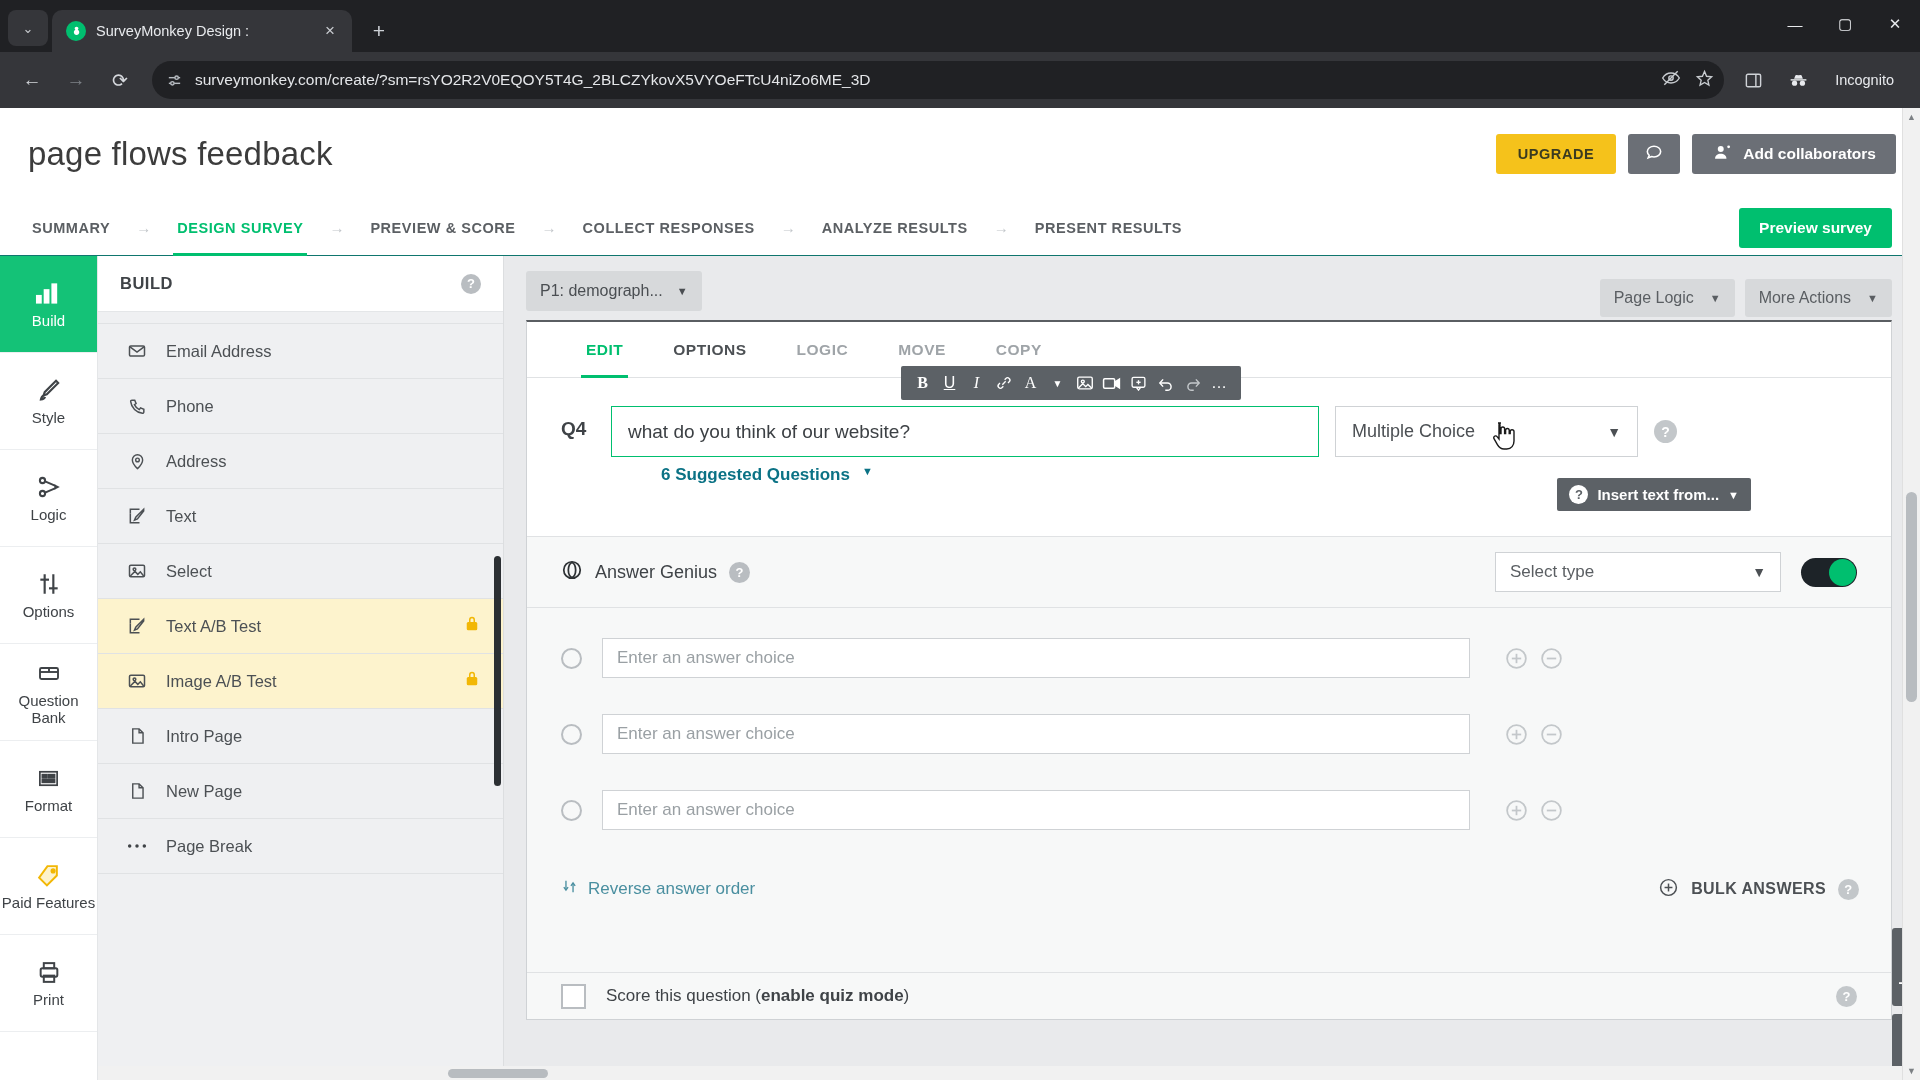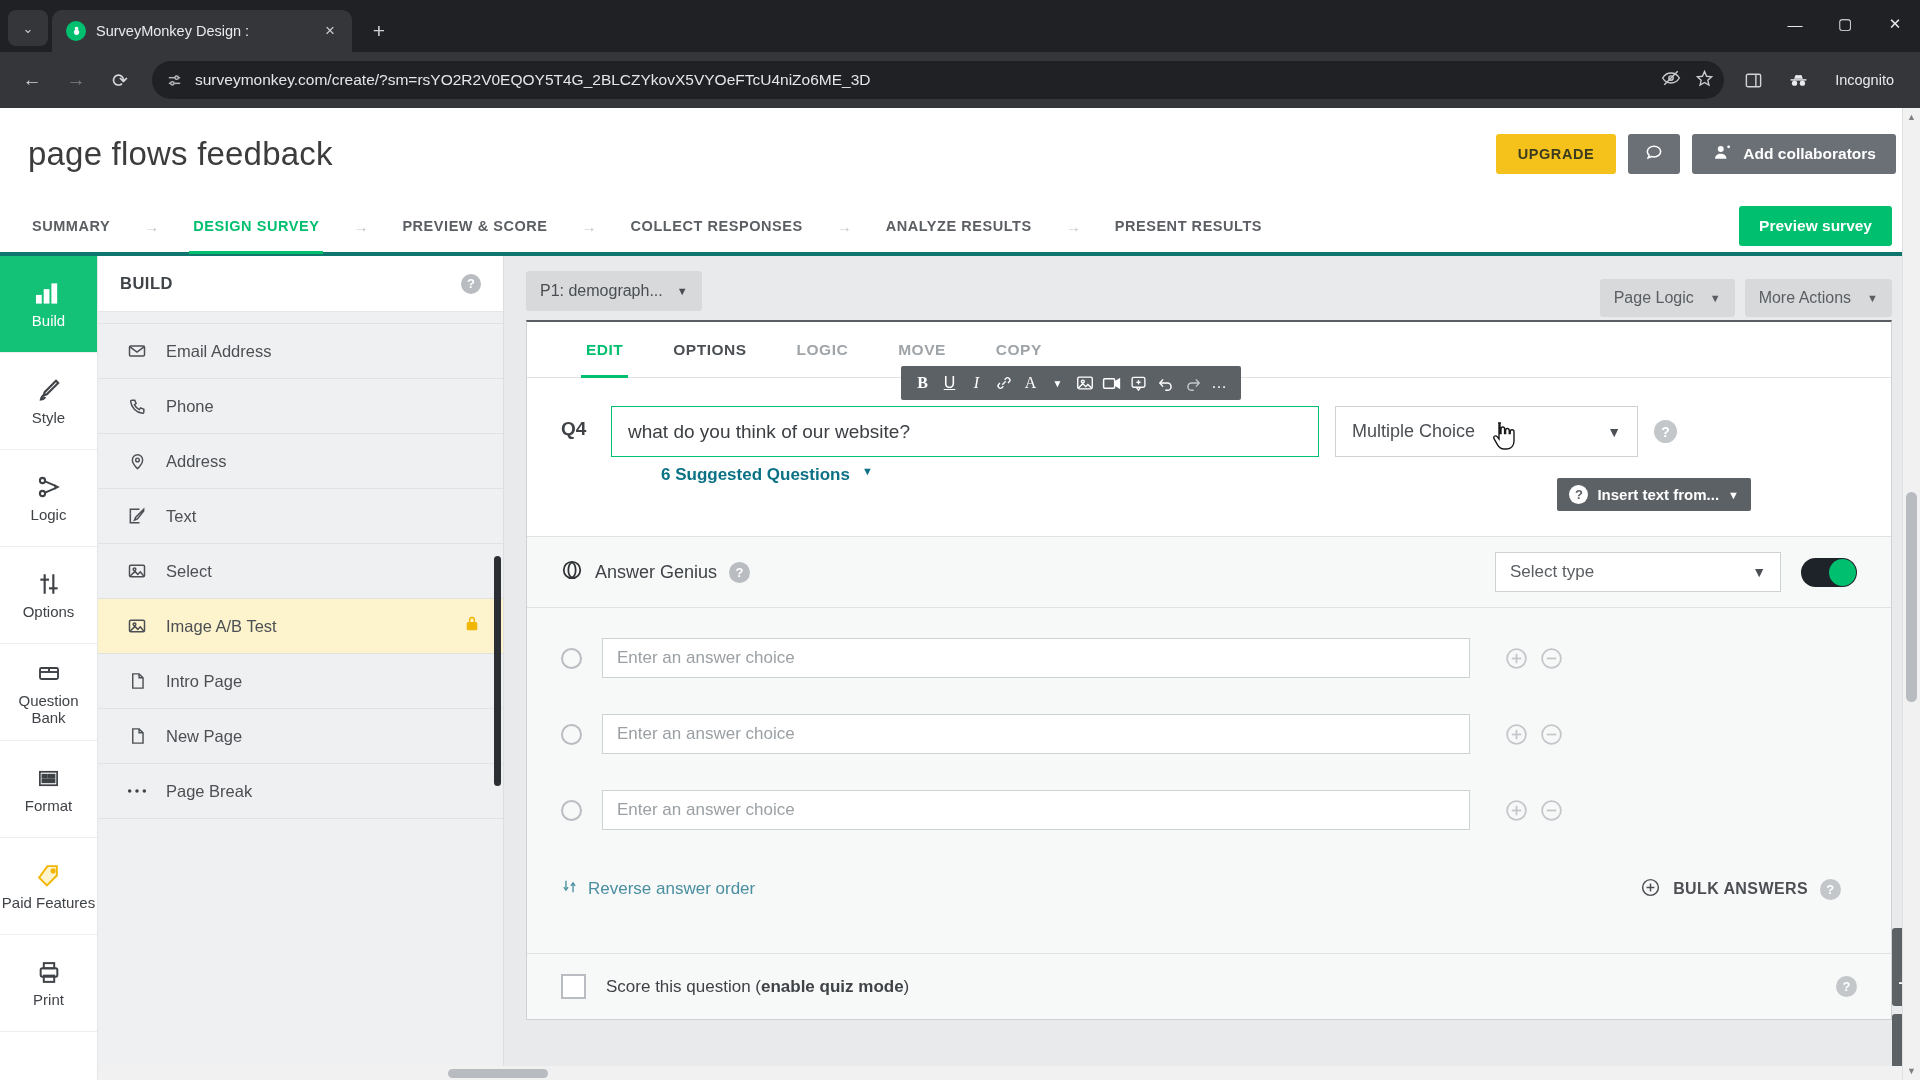--- a/index.html
+++ b/index.html
@@ -74,21 +74,21 @@
   .btn-icon-grey {
     background:#6b6f76; color:#fff; height:40px; width:52px; border-radius:3px;
     display:flex; align-items:center; justify-content:center;
   }
   .btn-collab {
     background:#6b6f76; color:#fff; height:40px; padding:0 20px; border-radius:3px;
     display:flex; align-items:center; gap:10px; font-size:15.5px; font-weight:700;
   }
 
   .nav-tabs { height: 56px; display:flex; align-items:center; padding: 0 28px; background:#fff;
-    border-bottom: 4px solid #0f766e; gap: 16px; position: relative; }
+    border-bottom: 1px solid #0f766e; gap: 8px; position: relative; }
   .nav-item { font-size:14.5px; letter-spacing:.55px; color:#5b5f63; font-weight:600;
     padding: 0 4px; height:56px; display:flex; align-items:center; position: relative; }
   .nav-item.active { color:#00bf6f; }
   .nav-item.active::after {
     content:''; position:absolute; left:0; right:0; bottom:0; height:3px; background:#00bf6f;
   }
   .nav-arrow { color:#c2c6ca; font-size:15px; padding: 0 14px; display:flex; align-items:center; height:56px;}
   .btn-preview {
     margin-left:auto; background:#00bf6f; color:#fff; font-weight:700; font-size:15.5px;
     height:40px; padding:0 20px; border-radius:3px; display:flex; align-items:center;
@@ -207,28 +207,28 @@
   .choices { padding: 30px 34px 0 34px; background:#f7f8f8; }
   .choice-row { display:flex; align-items:center; gap:20px; margin-bottom:36px; }
   .radio-circle { width:21px; height:21px; border-radius:50%; border:2px solid #b9bdc1; flex:0 0 auto; }
   .choice-input {
     flex:1; max-width:868px; height:40px; background:#fff; border:1px solid #cfd2d5;
     display:flex; align-items:center; padding:0 14px; font-size:17px; color:#9aa0a4;
   }
   .choice-ctrls { display:flex; gap:10px; color:#c3c7ca; margin-left:14px; }
   .ctrl-ic { width:25px; height:25px; }
 
-  .reverse-row { display:flex; padding: 0 50px 0 34px; height:46px; background:#f7f8f8;}
+  .reverse-row { display:flex; padding: 0 32px 0 34px; height:46px; background:#f7f8f8;}
   .reverse-link { color:#4a8fa0; font-size:17px; display:flex; align-items:center; gap:10px; }
   .bulk { margin-left:auto; display:flex; align-items:center; gap:12px; color:#4c5054;
     font-size:16px; font-weight:700; letter-spacing:.4px; }
   .bulk-help { width:21px; height:21px; border-radius:50%; background:#c3c7ca; color:#fff;
     font-size:13px; font-weight:700; display:flex; align-items:center; justify-content:center; }
 
-  .score-row { position:absolute; bottom:0; left:0; right:0; height:66px; display:flex;
+  .score-row { position:absolute; bottom:0; left:0; right:0; height:47px; display:flex;
     align-items:center; padding:0 34px; gap:20px; border-top:1px solid #e0e2e4; background:#f7f8f8; }
   .checkbox-sq { width:25px; height:25px; border:2px solid #b9bdc1; background:#fff; }
   .score-label { font-size:17px; color:#3f4347; }
   .score-label b { font-weight:700; }
   .score-help { margin-left:auto; width:21px; height:21px; border-radius:50%; background:#c3c7ca;
     color:#fff; font-size:13px; font-weight:700; display:flex; align-items:center; justify-content:center; }
 
   
   .side-tabs { position:absolute; right:0; top:820px; width:28px; }
   .side-tab {
@@ -499,20 +499,36 @@
           <span class="row-ic">
             <svg width="20" height="20" viewBox="0 0 24 24" fill="none" stroke="#4c5054" stroke-width="1.8">
               <rect x="3" y="5" width="18" height="14" rx="1.6"></rect>
                 <circle cx="9" cy="10" r="1.6"></circle>
               <path d="M4 18l5.5-5.5L13 16l3-3 4 5"></path>
             </svg>
           </span>
           <span>Select</span>
         </div>
 
+        <div class="build-row locked">
+          <span class="row-ic">
+            <svg width="20" height="20" viewBox="0 0 24 24" fill="none" stroke="#4c5054" stroke-width="1.8">
+              <path d="M4 9v11h11"></path>
+                <path d="M4 9V4h11"></path>
+                <path d="M20 4l-9.5 9.5L9 17l3.5-1.5L20 6z"></path>
+            </svg>
+          </span>
+          <span>Text A/B Test</span>
+          <span class="lock-ic">
+            <svg width="18" height="19" viewBox="0 0 24 24" fill="#f2b705">
+              <rect x="5" y="10" width="14" height="11" rx="2"></rect>
+              <path d="M8 10V7a4 4 0 018 0v3h-2V7a2 2 0 10-4 0v3z"></path>
+            </svg>
+          </span>
+        </div>
 
         <div class="build-row locked">
           <span class="row-ic">
             <svg width="20" height="20" viewBox="0 0 24 24" fill="none" stroke="#4c5054" stroke-width="1.8">
               <rect x="3" y="5" width="18" height="14" rx="1.6"></rect>
                 <circle cx="9" cy="10" r="1.6"></circle>
               <path d="M4 18l5.5-5.5L13 16l3-3 4 5"></path>
             </svg>
           </span>
           <span>Image A/B Test</span>

